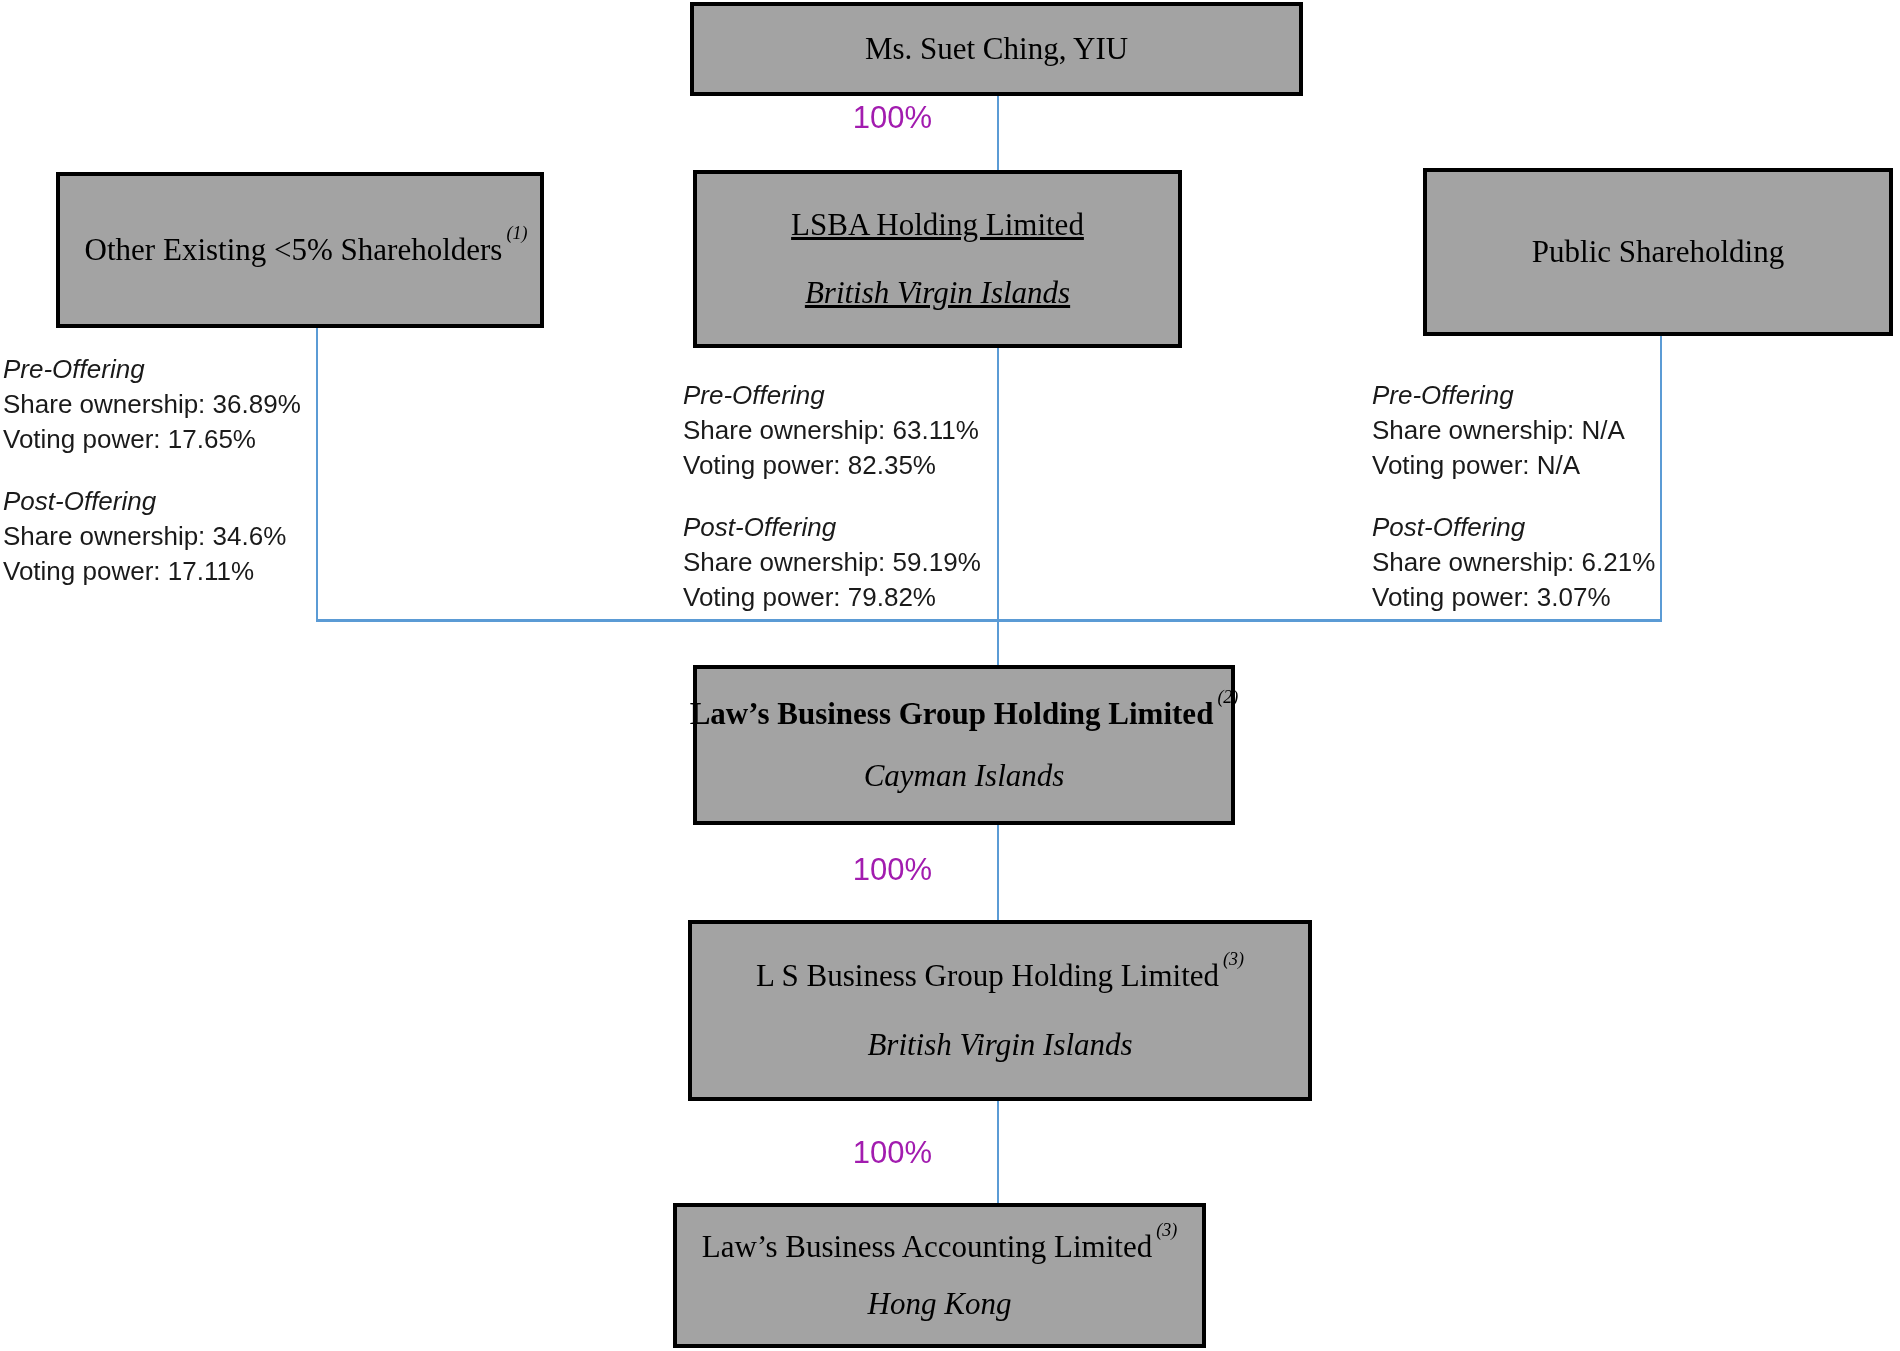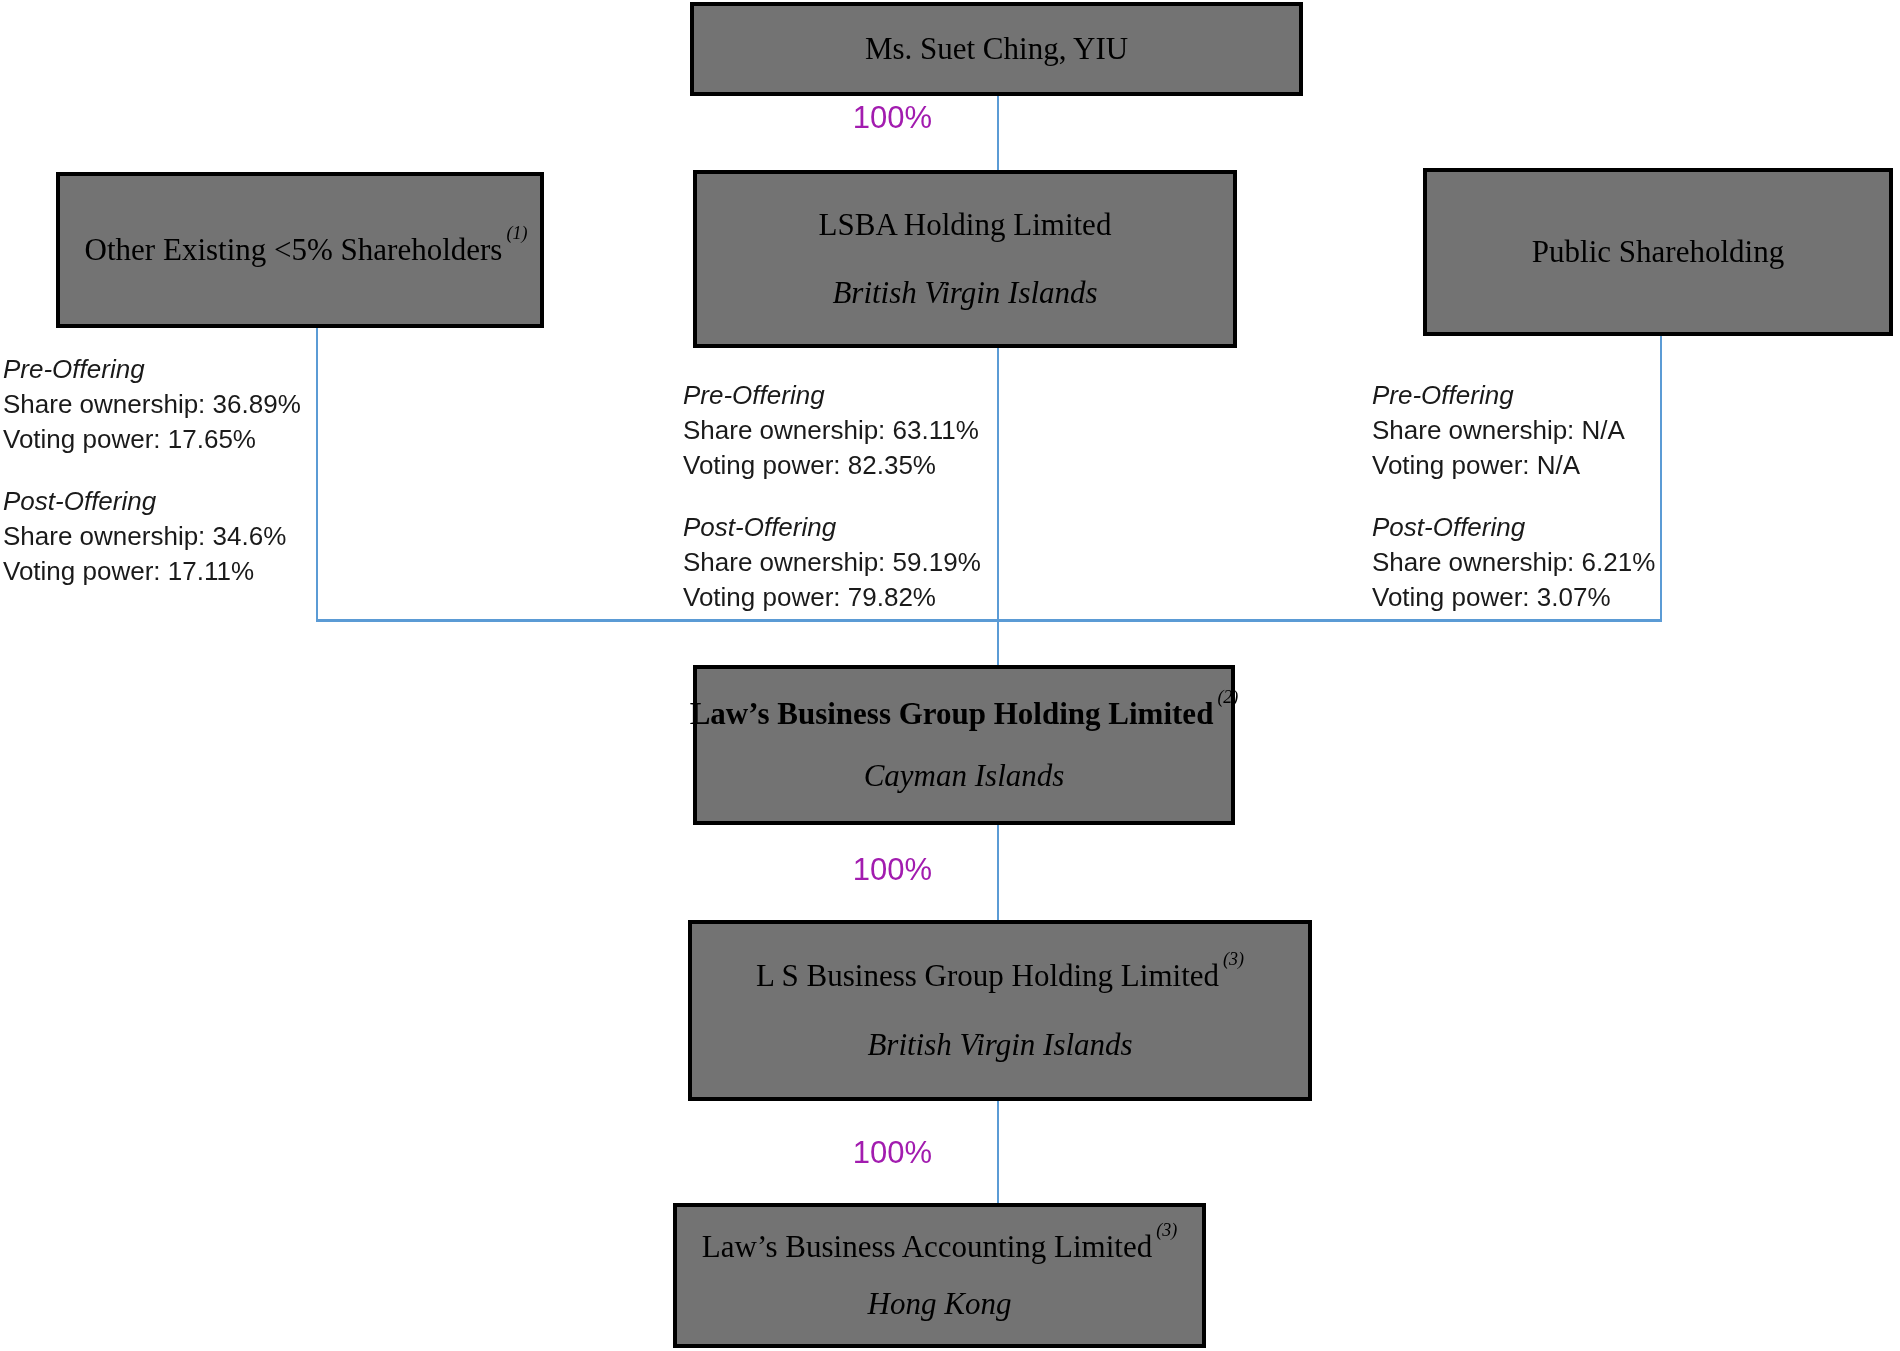--- a/index.html
+++ b/index.html
@@ -8,21 +8,21 @@
     width: 1900px;
     height: 1351px;
     background: #ffffff;
     overflow: hidden;
     font-family: "Liberation Serif", serif;
     color: #000000;
   }
   .node {
     position: absolute;
     border: 4px solid #000000;
-    background: #737373;
+    background: #a3a3a3;
     box-sizing: border-box;
     display: flex;
     flex-direction: column;
     justify-content: space-evenly;
     align-items: center;
     text-align: center;
     font-size: 31px;
     line-height: 1.15;
   }
   .node-title { white-space: nowrap; }
@@ -71,21 +71,21 @@
   <div class="connector" style="left:997px; top:1101px; width:2px; height:102px;"></div>
 
   <div class="node" style="left:690px; top:2px; width:613px; height:94px;">
     <div class="node-title"><span>Ms. Suet Ching, YIU</span></div>
   </div>
 
   <div class="node" style="left:56px; top:172px; width:488px; height:156px;padding-left:12px;">
     <div class="node-title"><span>Other Existing &lt;5% Shareholders</span><sup class="fn">(1)</sup></div>
   </div>
 
-  <div class="node" style="left:693px; top:170px; width:544px; height:178px;">
+  <div class="node" style="left:693px; top:170px; width:489px; height:178px;text-decoration:underline;">
     <div class="node-title"><span>LSBA Holding Limited</span></div>
     <div class="node-sub">British Virgin Islands</div>
   </div>
 
   <div class="node" style="left:1423px; top:168px; width:470px; height:168px;">
     <div class="node-title"><span>Public Shareholding</span></div>
   </div>
 
   <div class="node" style="left:693px; top:665px; width:542px; height:160px;">
     <div class="node-title bold"><span>Law’s Business Group Holding Limited</span><sup class="fn">(2)</sup></div>

